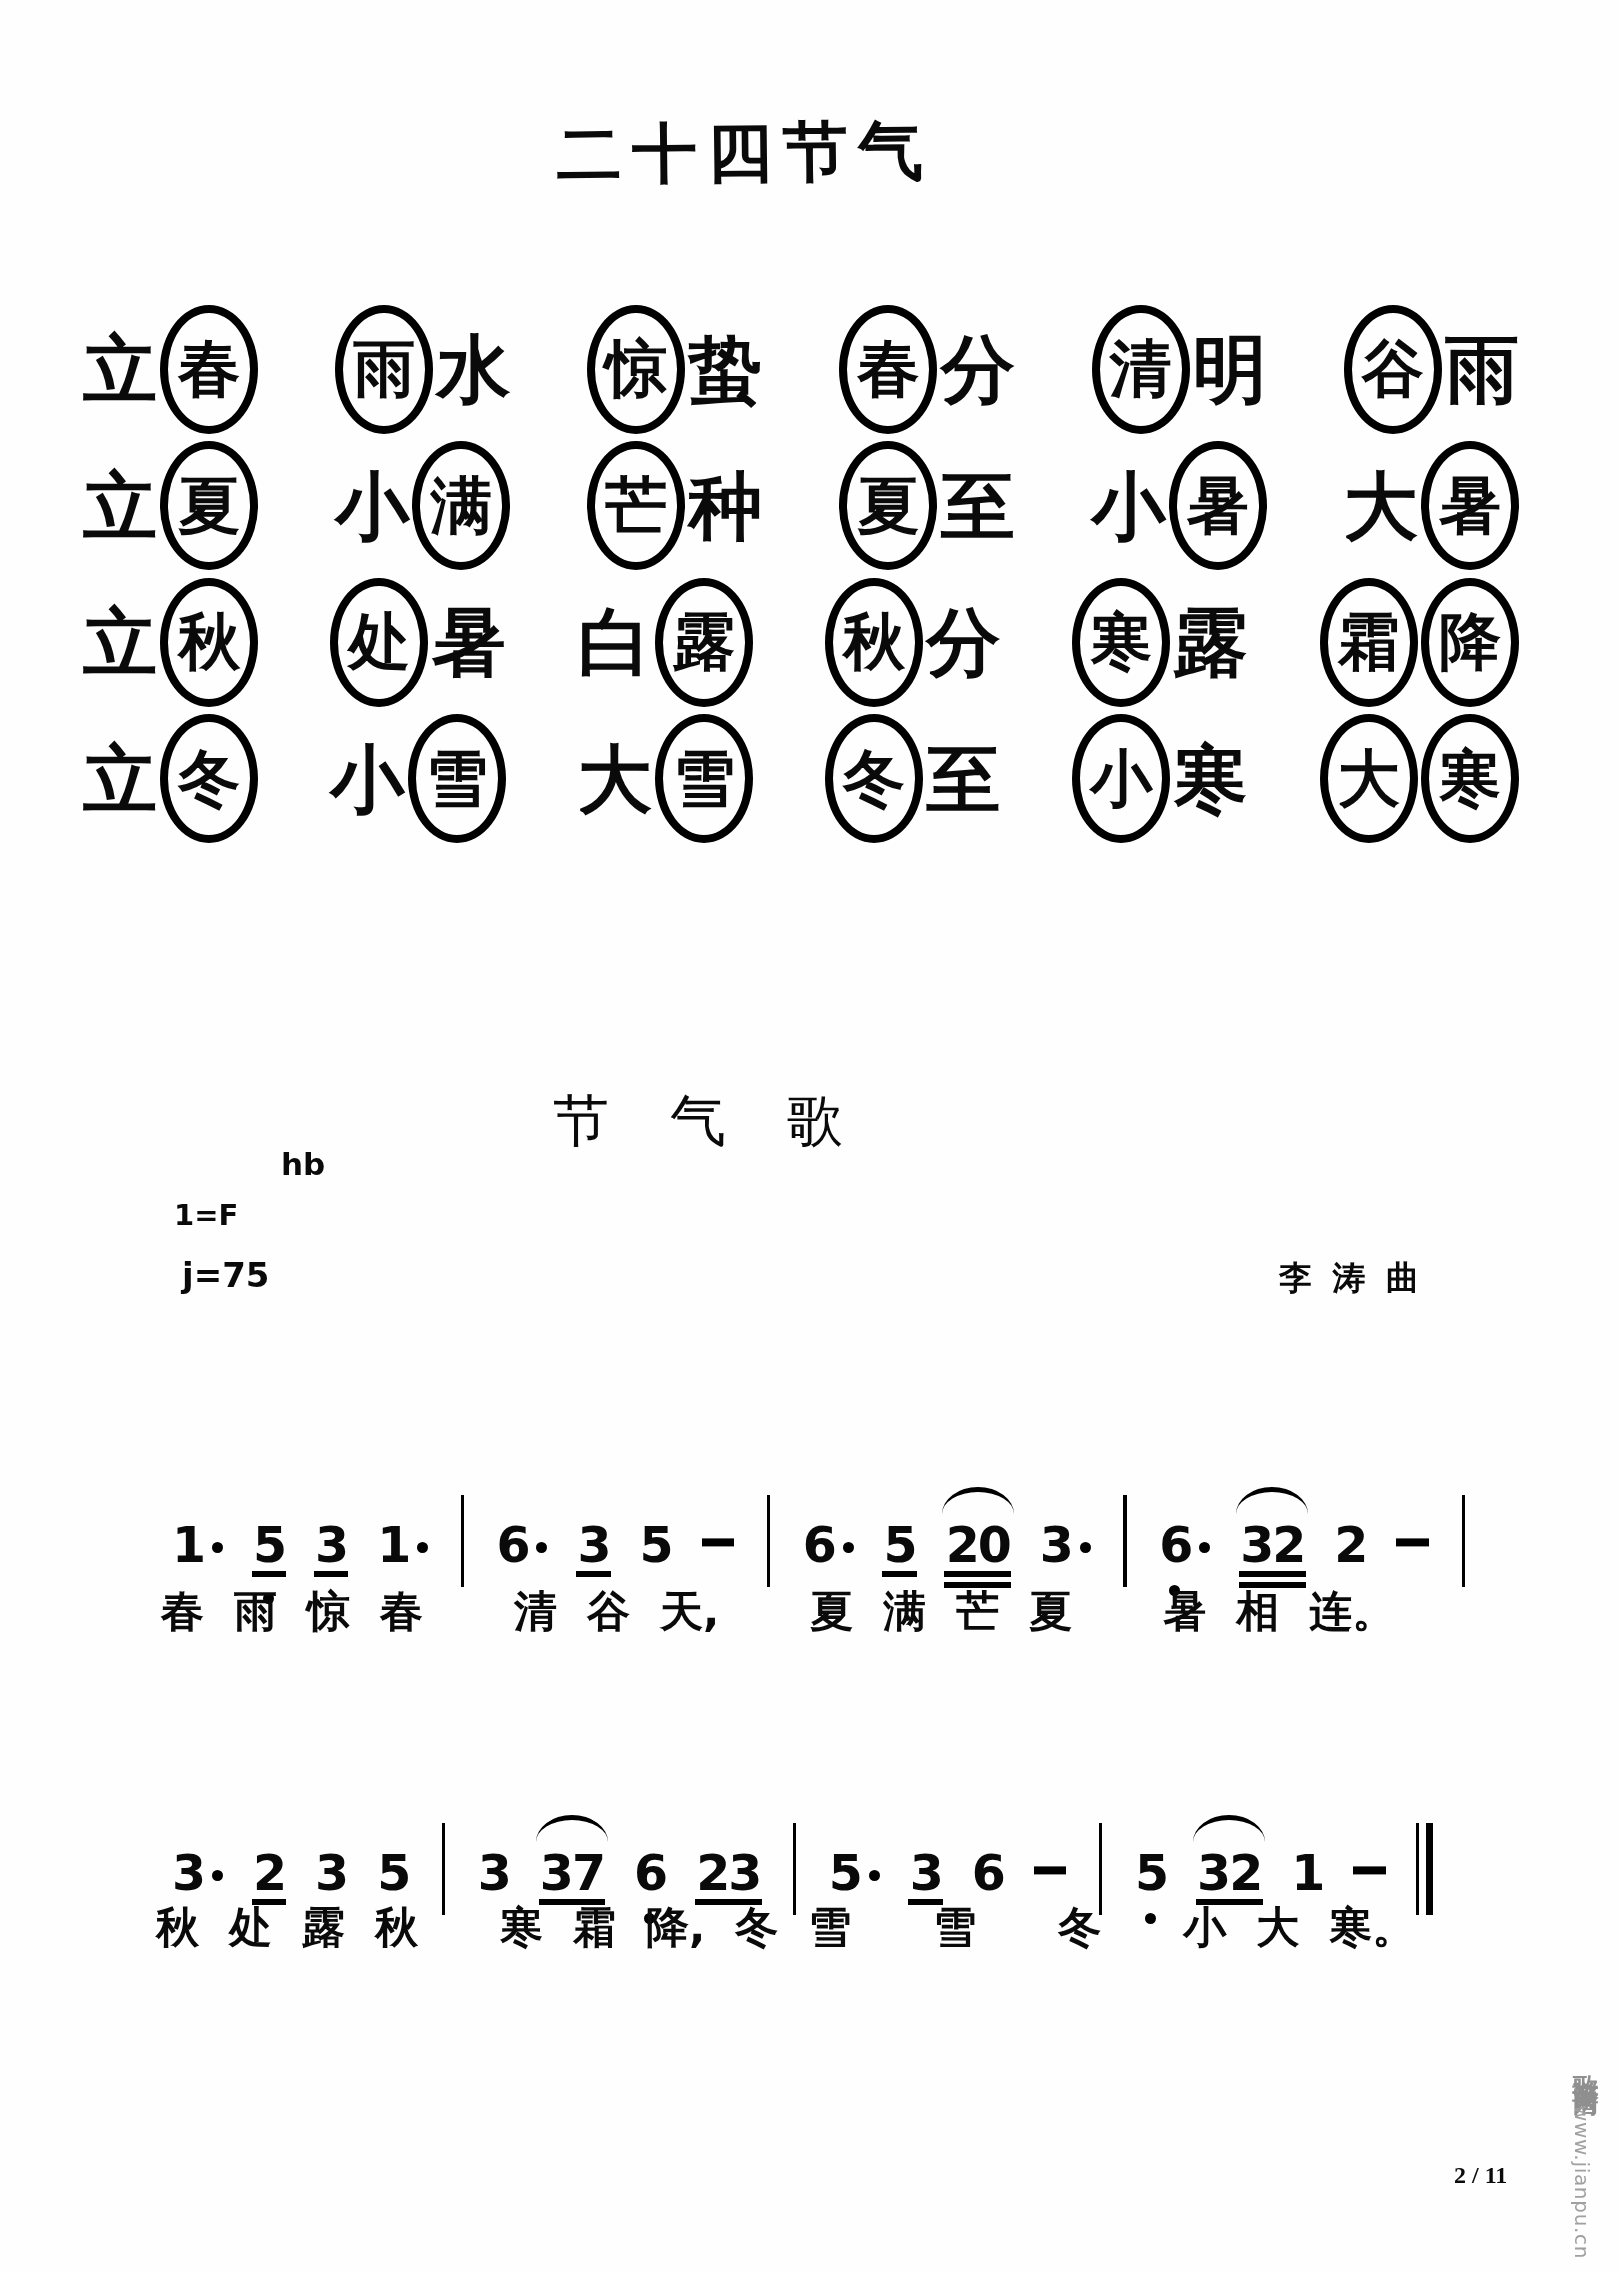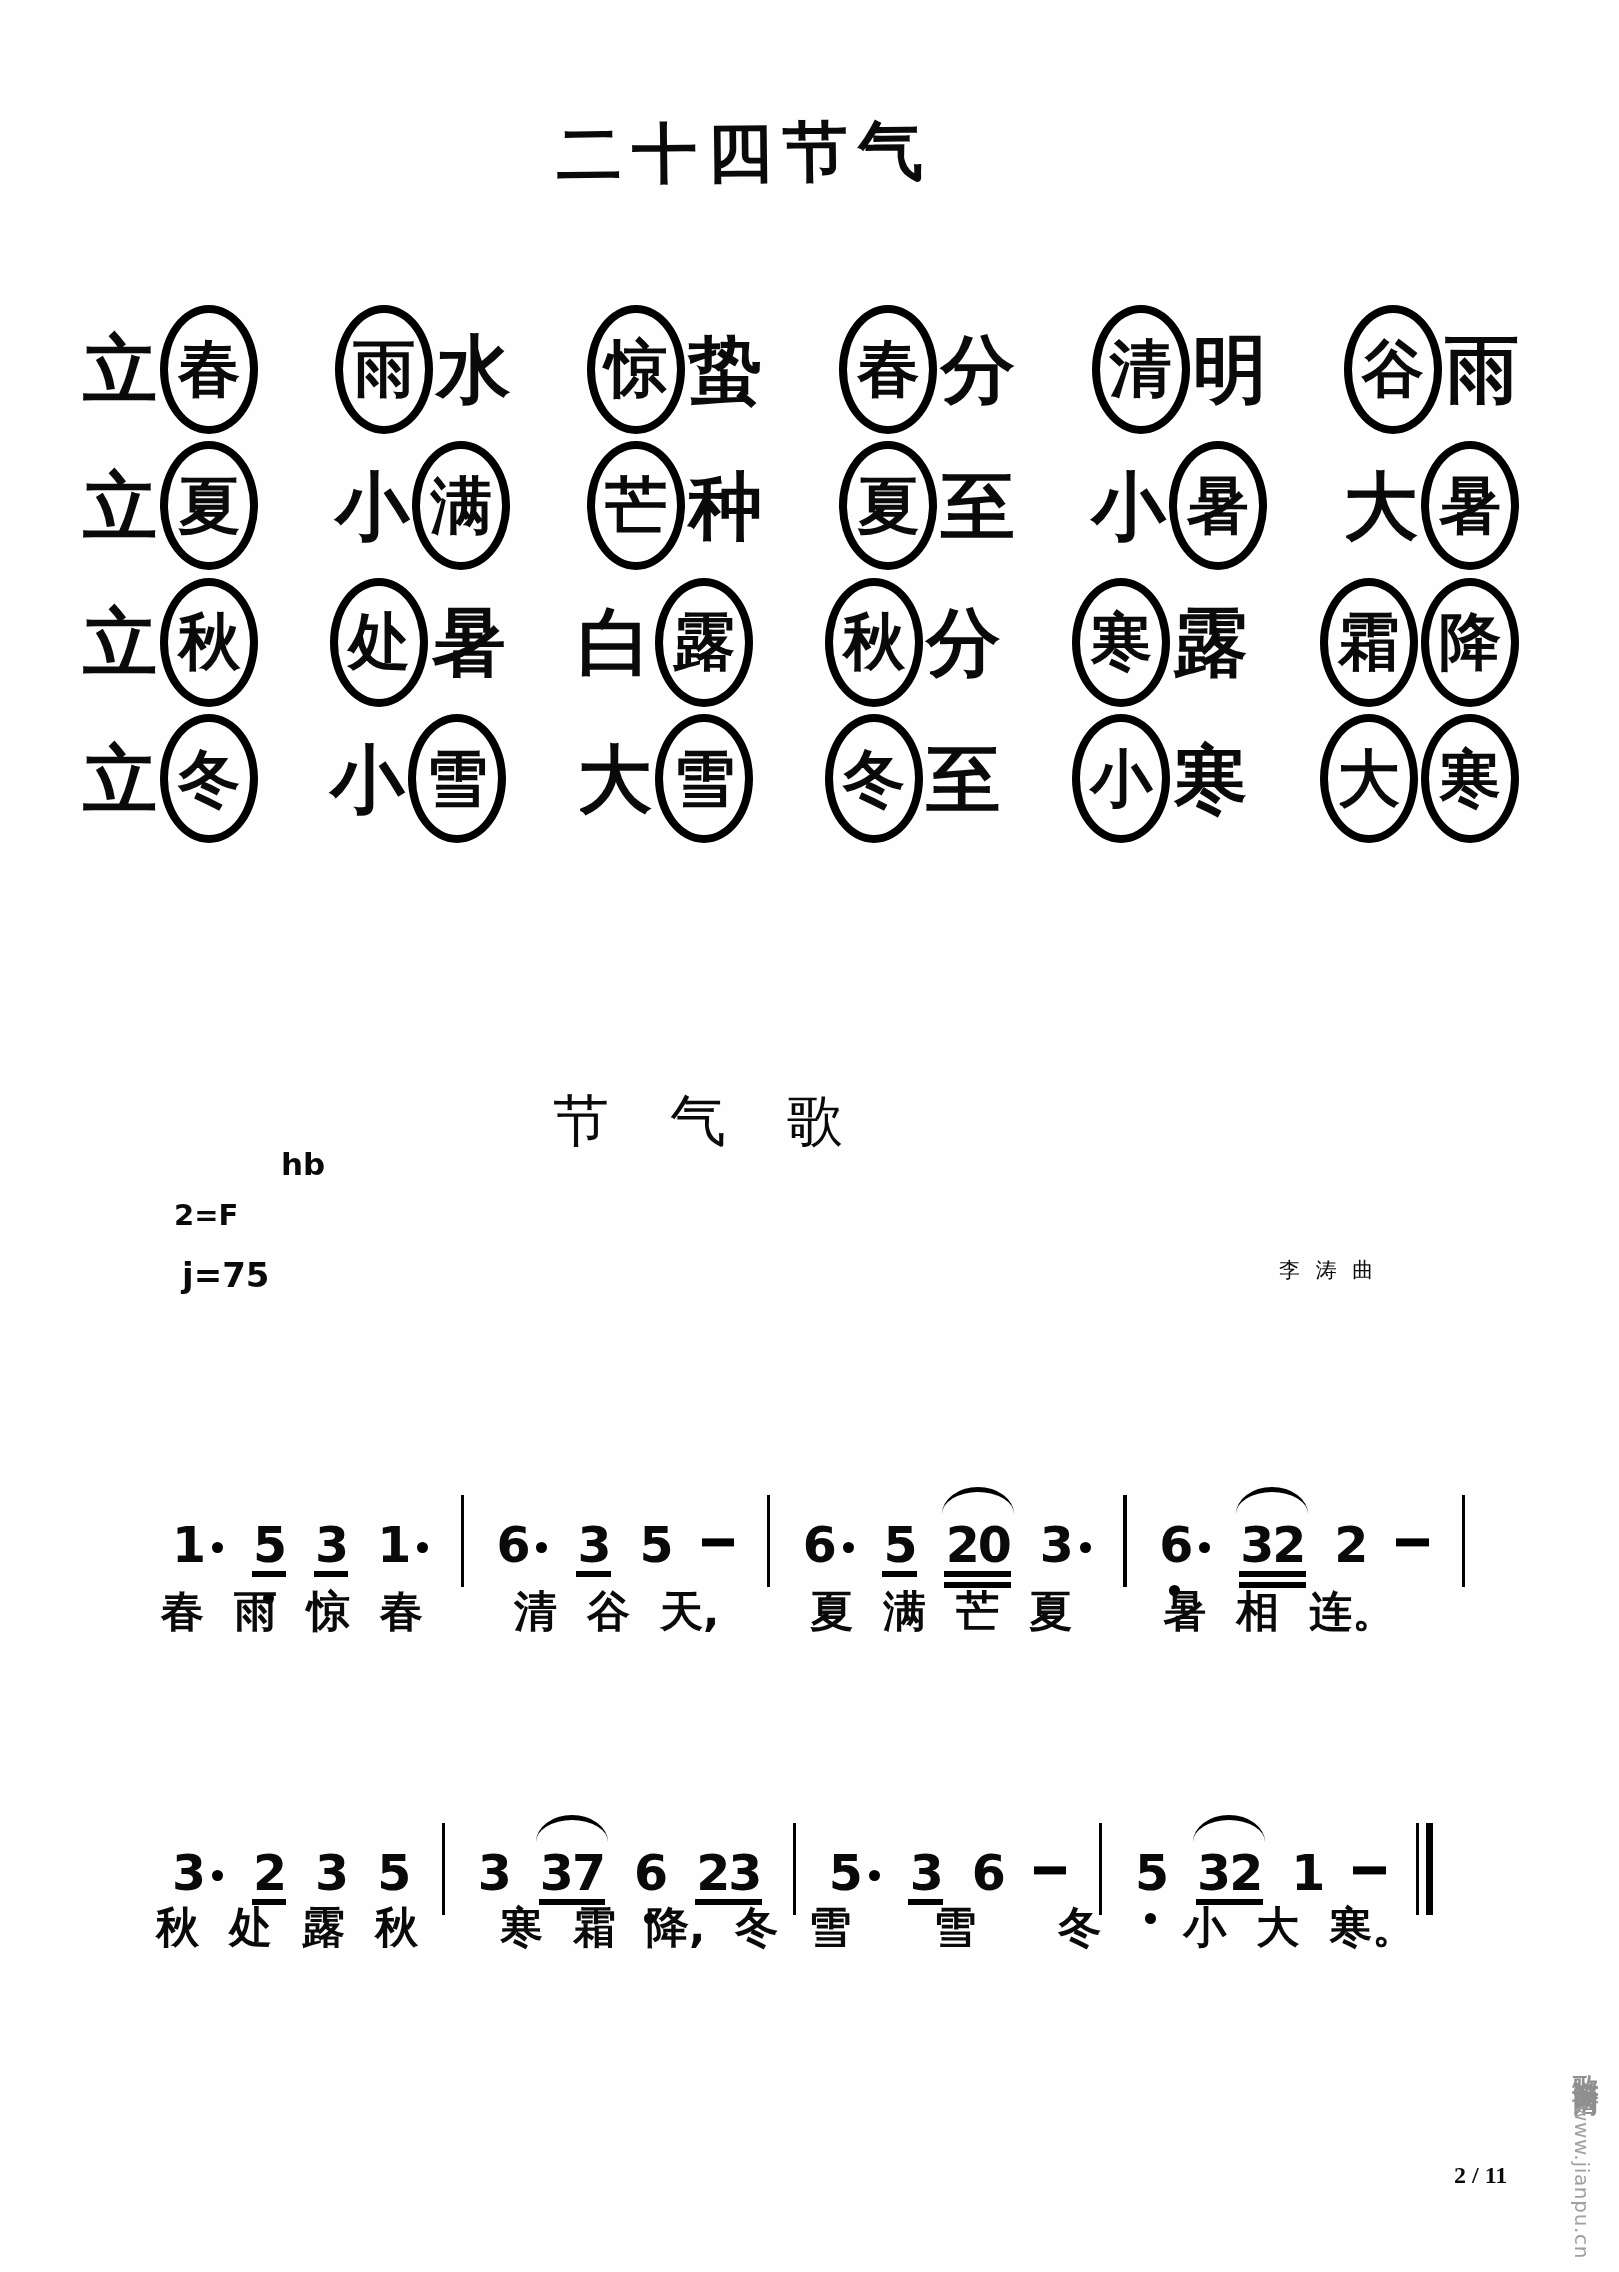--- a/index.html
+++ b/index.html
@@ -29,21 +29,21 @@
     font-size:62px;font-weight:bold;line-height:1;
   }
   
   .song-title{
     position:absolute;top:1080px;left:549px;margin:4px;
     font-size:56px;font-weight:normal;word-spacing:38px;letter-spacing:2.6px;
   }
   .meta-key{position:absolute;top:1198px;left:174px;font-size:29px;font-weight:bold;}
   .meta-key-suffix{position:absolute;top:1146px;left:281px;font-size:31px;font-weight:bold;}
   .meta-tempo{position:absolute;top:1255px;left:182px;font-size:34px;font-weight:bold;}
-  .composer{position:absolute;top:1256px;left:1279px;font-size:21px;font-weight:normal;word-spacing:9px;}
+  .composer{position:absolute;top:1256px;left:1279px;font-size:33px;font-weight:bold;word-spacing:9px;}
   
   .music-line{
     position:absolute;left:172px;display:flex;align-items:baseline;gap:30px;
     font-size:49px;font-weight:bold;line-height:1;white-space:nowrap;
   }
   .music-line-1{top:1470px;}
   .music-line-2{top:1798px;}
   .note{position:relative;display:inline-flex;align-items:baseline;}
   .dgw{position:relative;display:inline-block;line-height:1;}
   .dg{letter-spacing:-2px;}
@@ -201,21 +201,21 @@
         </span>
         <span class="term">
           <span class="tc-circled">大</span>
           <span class="tc-circled">寒</span>
         </span>
       </div>
     </div>
 
   <h2 class="song-title">节 气 歌</h2>
 
-  <div class="meta-key">2=F</div>
+  <div class="meta-key">1=F</div>
   <div class="meta-key-suffix">hb</div>
   <div class="meta-tempo">j=75</div>
   <div class="composer">李 涛 曲</div>
 
   <div class="music-line music-line-1">
       <span class="note">
         <span class="dgw"><span class="dg">1</span></span>
         <span class="aug"></span>
       </span>
       <span class="note">

